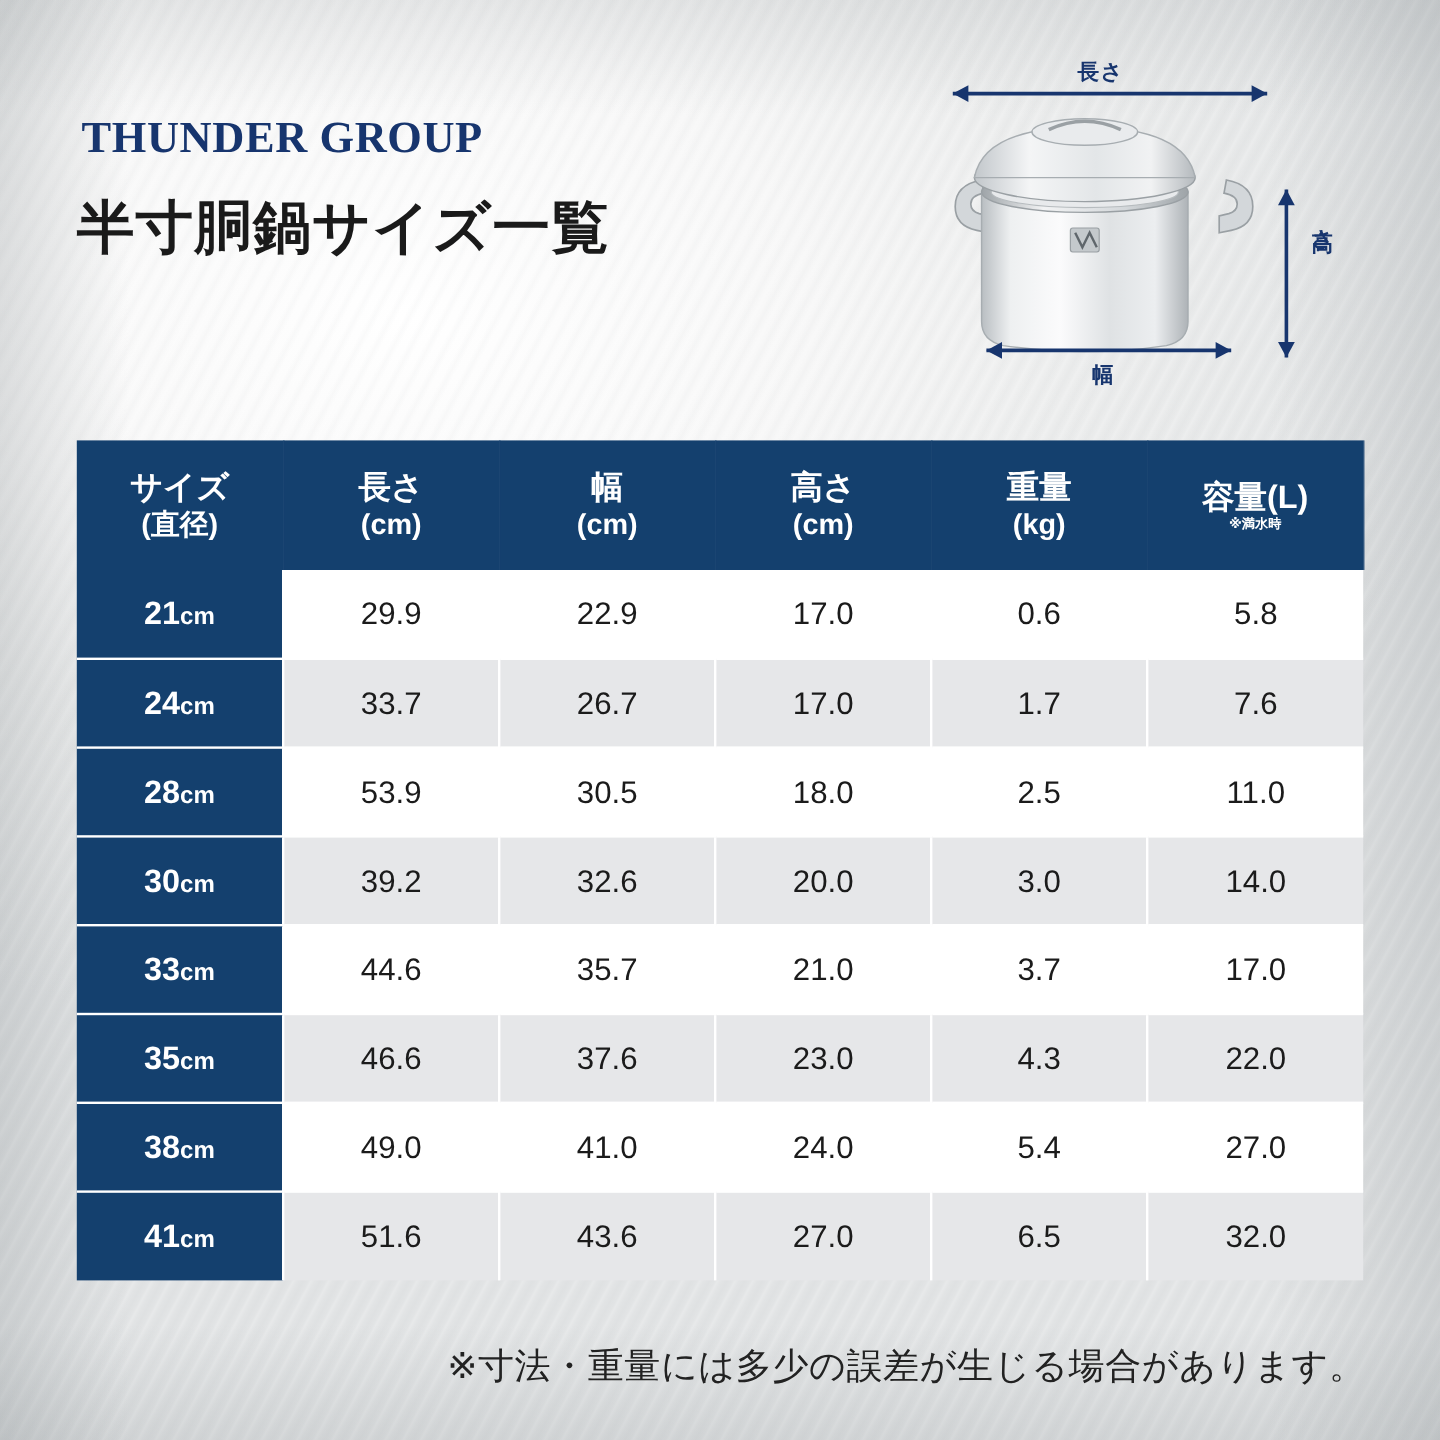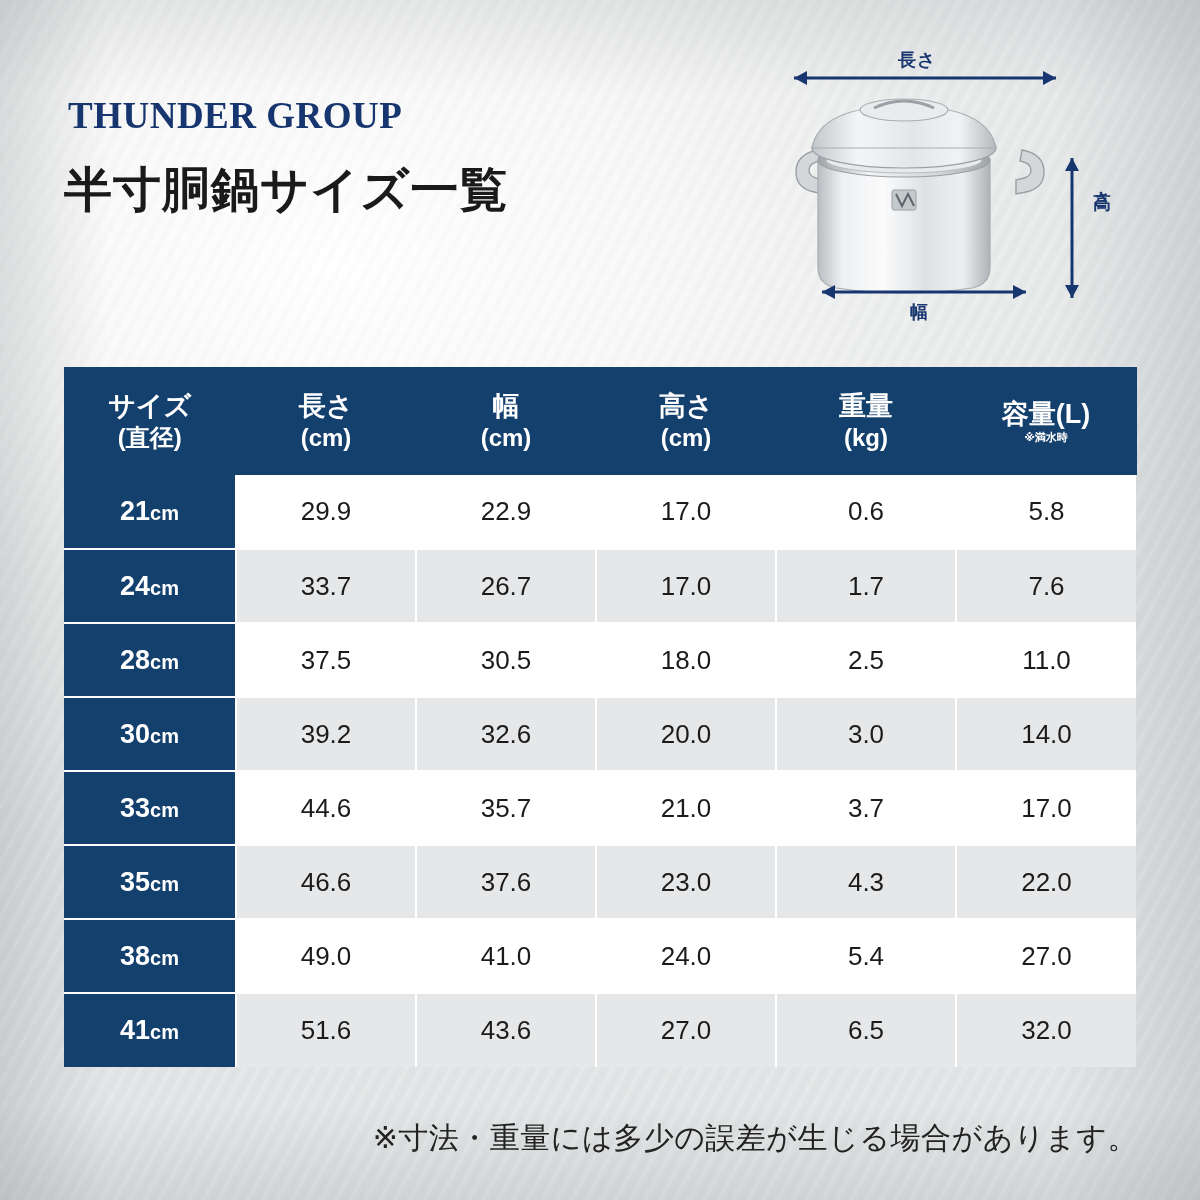--- a/index.html
+++ b/index.html
@@ -297,21 +297,21 @@
           <tr class="even">
             <td class="size-cell"><span>24</span><span class="unit">cm</span></td>
             <td class="data">33.7</td>
             <td class="data">26.7</td>
             <td class="data">17.0</td>
             <td class="data">1.7</td>
             <td class="data">7.6</td>
           </tr>
           <tr class="odd">
             <td class="size-cell"><span>28</span><span class="unit">cm</span></td>
-            <td class="data">37.5</td>
+            <td class="data">53.9</td>
             <td class="data">30.5</td>
             <td class="data">18.0</td>
             <td class="data">2.5</td>
             <td class="data">11.0</td>
           </tr>
           <tr class="even">
             <td class="size-cell"><span>30</span><span class="unit">cm</span></td>
             <td class="data">39.2</td>
             <td class="data">32.6</td>
             <td class="data">20.0</td>

